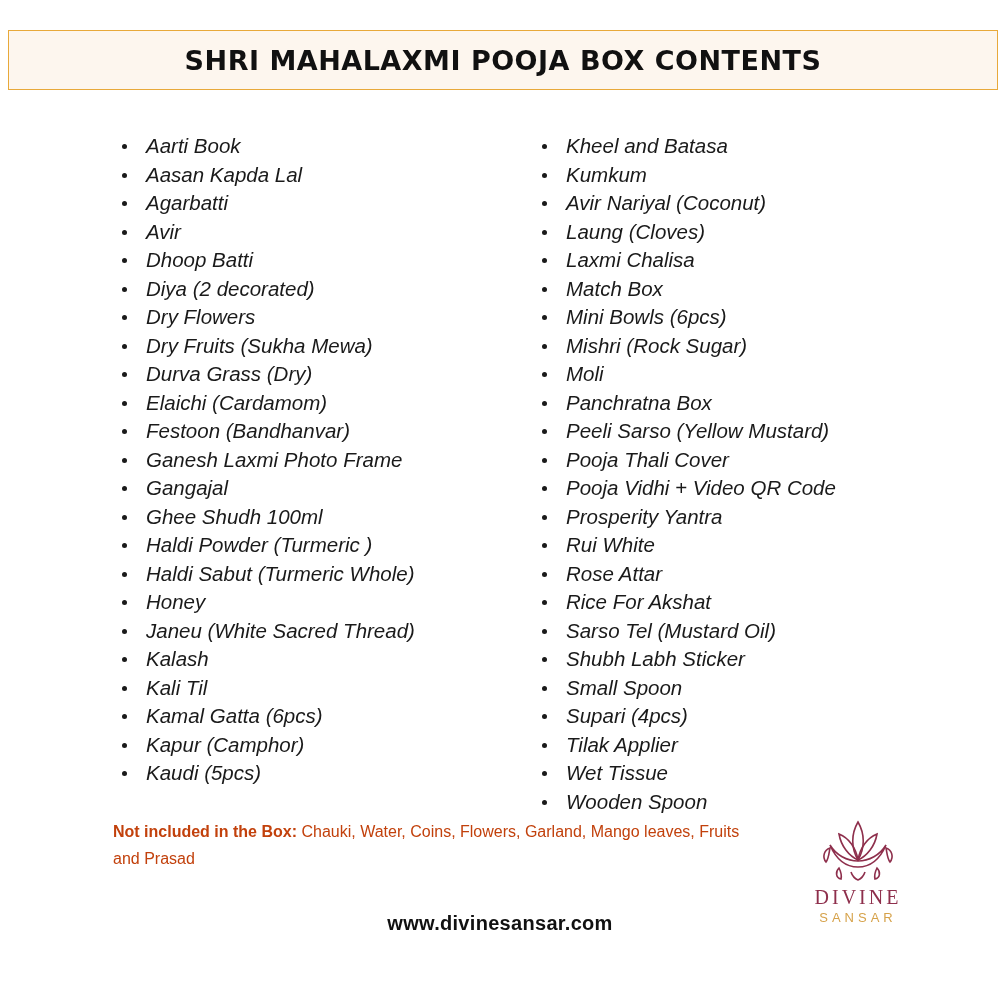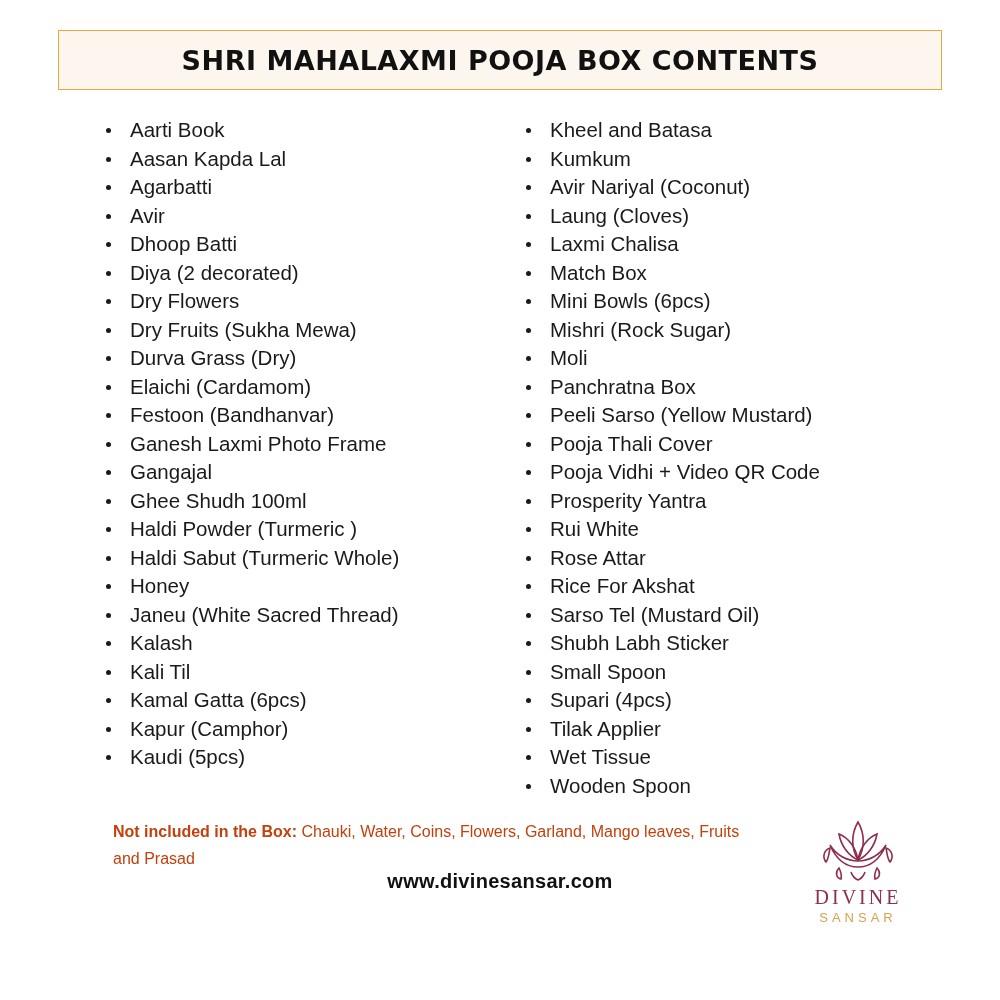--- a/index.html
+++ b/index.html
@@ -16,21 +16,21 @@
   }
   .page {
     position: relative;
     width: 1000px;
     height: 1000px;
     box-sizing: border-box;
     padding: 8px 8px 0 8px;
   }
   .title-bar {
     box-sizing: border-box;
-    width: 884px;
+    width: 990px;
     height: 60px;
     margin: 22px auto 0 auto;
     background: #fdf6ee;
     border: 1px solid #e8a93a;
     display: flex;
     align-items: center;
     justify-content: center;
   }
   .title-bar h1 {
     margin: 0;
@@ -47,22 +47,23 @@
     padding-left: 86px;
     padding-right: 40px;
     box-sizing: border-box;
   }
   .col {
     width: 420px;
     flex: 0 0 420px;
   }
   ul.items {
     list-style: none;
-    margin: 0;
+    margin: 16px;
     padding: 0;
+    font-style: italic;
   }
   ul.items li {
     position: relative;
     font-size: 20.5px;
     line-height: 28.5px;
     padding-left: 36px;
     color: #1a1a1a;
     white-space: nowrap;
   }
   ul.items li::before {
@@ -84,21 +85,21 @@
     line-height: 27px;
     color: #c2410c;
   }
   .notice b {
     font-weight: bold;
   }
   .website {
     position: absolute;
     left: 0;
     right: 0;
-    top: 870px;
+    top: 912px;
     text-align: center;
     font-size: 20px;
     font-weight: bold;
     color: #111111;
     letter-spacing: 0.3px;
   }
   .logo {
     position: absolute;
     right: 78px;
     top: 812px;

